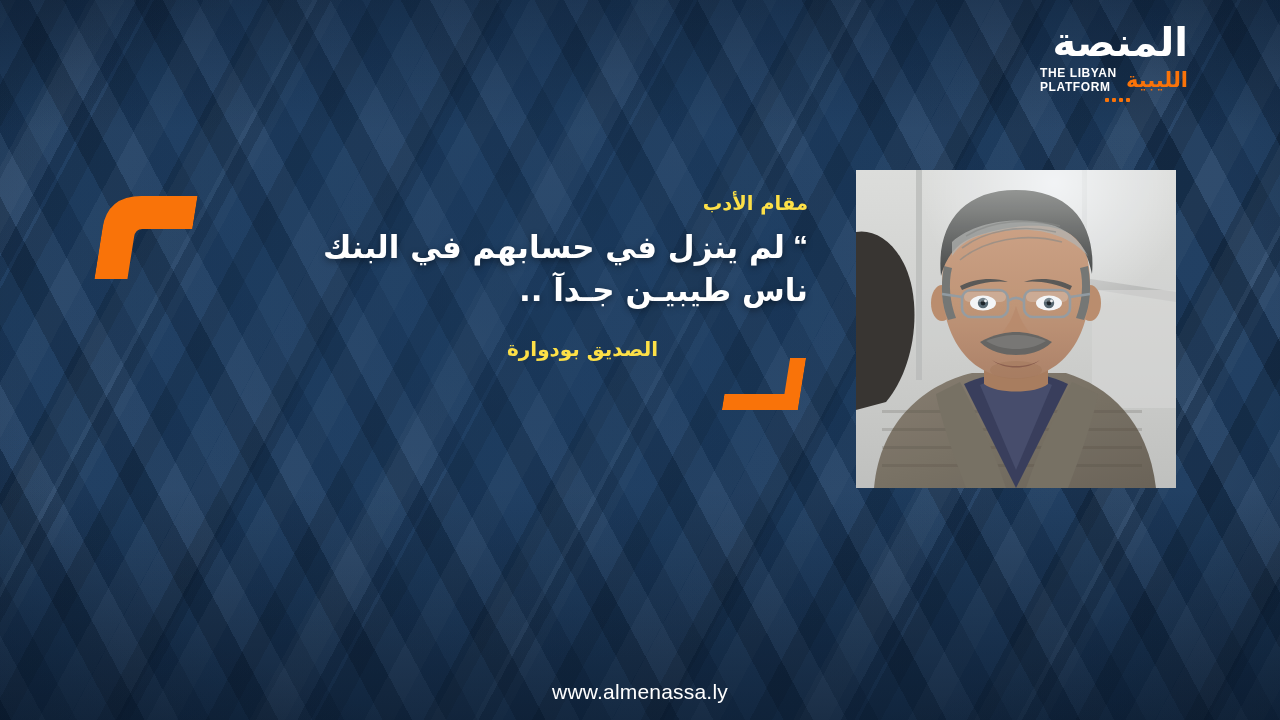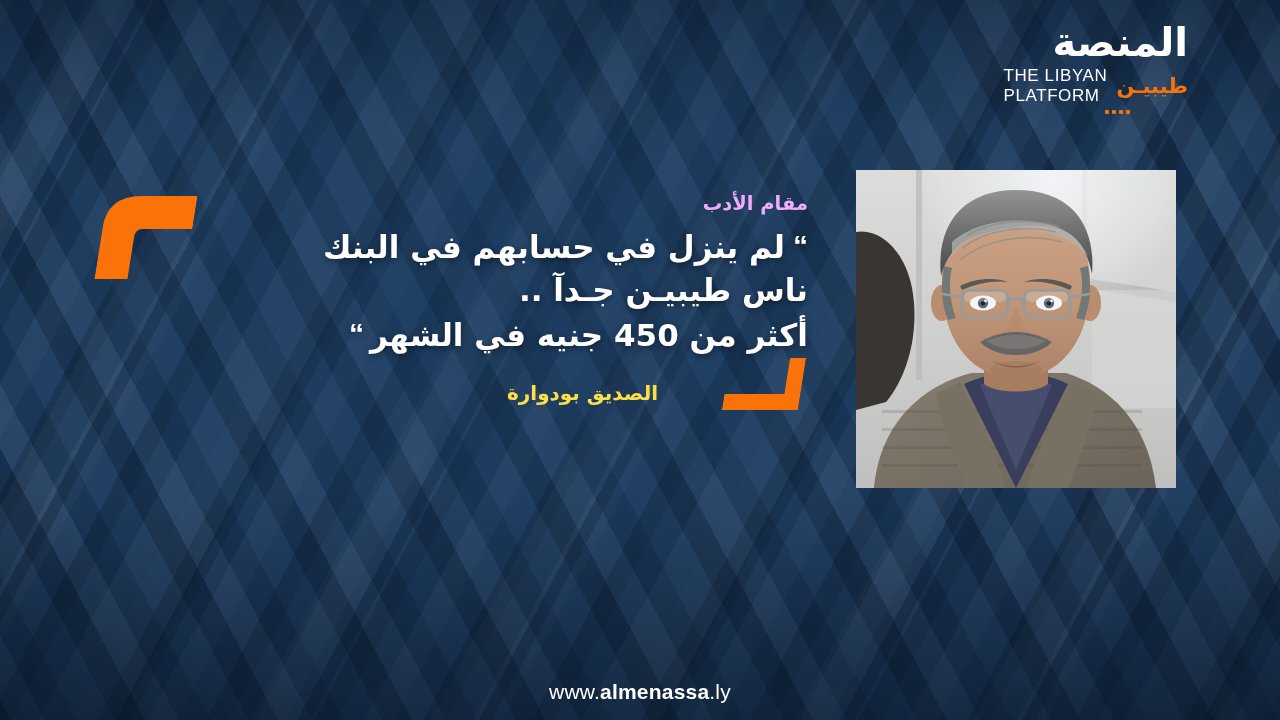--- a/index.html
+++ b/index.html
@@ -113,22 +113,22 @@
   }
   .logo-ar-sub {
     font-size: 21px;
     font-weight: 700;
     color: #f97309;
   }
   .logo-en {
     direction: ltr;
     text-align: left;
     color: #ffffff;
-    font-size: 17px;
-    font-weight: 400;
+    font-size: 12px;
+    font-weight: 700;
     letter-spacing: 0.6px;
     line-height: 1.18;
     font-family: "Liberation Sans", sans-serif;
   }
   .logo-dots {
     display: flex;
     gap: 3px;
     justify-content: flex-end;
     margin-top: 4px;
     margin-right: 58px;
@@ -162,21 +162,21 @@
   
   .content {
     position: absolute;
     right: 472px;
     top: 192px;
     width: 560px;
     direction: rtl;
     text-align: right;
   }
   .kicker {
-    color: #f0abfc;
+    color: #fde047;
     font-size: 19.5px;
     font-weight: 700;
     letter-spacing: 0px;
     margin: 0 0 10px 0;
   }
   .quote {
     color: #ffffff;
     font-size: 31px;
     font-weight: 700;
     line-height: 1.40;
@@ -220,39 +220,39 @@
     position: absolute;
     left: 0;
     right: 0;
     bottom: 16px;
     text-align: center;
     color: #ffffff;
     font-size: 21px;
     font-family: "Liberation Sans", sans-serif;
     letter-spacing: 0.2px;
   }
-  .footer .strong { font-weight: 700; text-align: center; }
+  .footer .strong { font-weight: 400; text-align: center; }
 </style>
 </head>
 <body>
 
 <div class="card">
 
   <div class="bg-base"></div>
   <div class="bg-pattern"></div>
   <div class="bg-blocks"></div>
   <div class="bg-soft"></div>
   <div class="bg-vignette"></div>
 
   <div class="logo">
     <div class="logo-top">
       <span class="logo-ar-main">المنصة</span>
     </div>
     <div class="logo-bottom">
-      <span class="logo-ar-sub">طيبيـن</span>
+      <span class="logo-ar-sub">الليبية</span>
       <span class="logo-en">
         <span>THE LIBYAN</span><br>
         <span>PLATFORM</span>
       </span>
     </div>
     <div class="logo-dots">
       <i></i>
       <i></i>
       <i></i>
       <i></i>
@@ -273,23 +273,20 @@
 
   <div class="content">
     <p class="kicker">مقام الأدب</p>
 
     <div class="quote">
       <span class="line">
         <span class="qmark qmark-open">“</span><span>لم ينزل في حسابهم في البنك</span>
       </span>
       <span class="line">
         <span>ناس طيبيـن جـدآ ..</span>
-      </span>
-      <span class="line">
-        <span>أكثر من 450 جنيه في الشهر</span><span class="qmark qmark-close">“</span>
       </span>
     </div>
 
     <p class="author">الصديق بودوارة</p>
   </div>
 
   <div class="portrait-wrap">
     <svg viewBox="0 0 320 318" xmlns="http://www.w3.org/2000/svg" role="img">
       <defs>
         <clipPath id="pClip">

